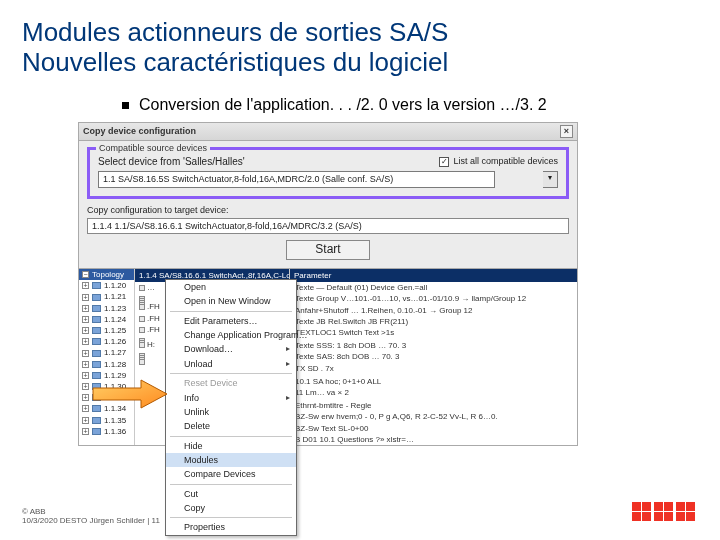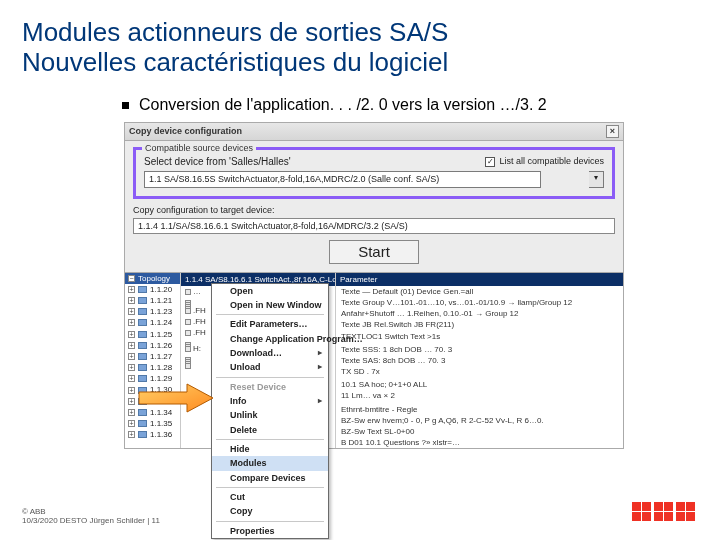--- a/index.html
+++ b/index.html
@@ -6,54 +6,54 @@
   html, body { width: 720px; height: 540px; font-family: Arial, Helvetica, sans-serif; background: #fff; color: #000; }
   .slide { position: relative; width: 720px; height: 540px; padding: 18px 22px 0 22px; border-radius: 21px; }
   .title-block { margin-bottom: 18px; }
   .title-main { font-size: 26px; font-weight: 400; color: #003778; line-height: 1.15; }
   .title-sub  { font-size: 26px; font-weight: 400; color: #003778; line-height: 1.15; }
   .bullet-row { display: flex; align-items: flex-start; margin: 18px 0 8px 100px; font-size: 15px; }
   .bullet-row .sq { width: 7px; height: 7px; background: #000; margin: 6px 10px 0 0; flex: 0 0 auto; }
   .bullet-row .bt { font-size: 16px; }
 
   
-  .shot { margin-left: 102px; width: 500px; border: 1px solid #aaa; font: 10px/1.15 "Tahoma", Arial, sans-serif; color: #222; }
+  .shot { margin-left: 56px; width: 500px; border: 1px solid #aaa; font: 10px/1.15 "Tahoma", Arial, sans-serif; color: #222; }
 
   
   .dlg-title { background: linear-gradient(#e7e7e7,#d6d6d6); border-bottom: 1px solid #aaa; display: flex; justify-content: space-between; align-items: center; padding: 2px 4px; font-size: 9px; font-weight: bold; color: #333; }
   .dlg-close { width: 13px; height: 13px; border: 1px solid #888; background: #f4f4f4; text-align: center; font-size: 9px; line-height: 11px; }
   .dlg-body { background: #ececec; padding: 6px 8px 8px 8px; }
   .grp { border: 3px solid #8b5cf6; padding: 6px 8px 8px 8px; position: relative; margin-bottom: 6px; background: #ececec; }
   .grp-legend { position: absolute; top: -7px; left: 6px; background: #ececec; padding: 0 3px; font-size: 9px; color: #333; }
   .grp-row1 { display: flex; justify-content: space-between; align-items: center; margin-bottom: 4px; }
   .chk { display: flex; align-items: center; gap: 4px; font-size: 9px; }
   .chk .box { width: 10px; height: 10px; border: 1px solid #555; background: #fff; display: inline-flex; align-items: center; justify-content: center; font-size: 8px; line-height: 8px; }
   .combo { display: flex; gap: 48px; }
   .combo .field { flex: 1; background: #fff; border: 1px solid #7a7a7a; padding: 2px 4px; font-size: 9px; white-space: nowrap; overflow: hidden; }
   .combo .btn { width: 15px; border: 1px solid #7a7a7a; border-left: none; background: #e4e4e4; text-align: center; font-size: 8px; line-height: 12px; }
   .lbl { font-size: 9px; margin: 4px 0 3px 0; }
   .readonly { background: #fff; border: 1px solid #888; padding: 2px 4px; font-size: 9px; }
   .start-row { text-align: center; margin-top: 6px; }
-  .start-btn { display: inline-block; border: 1px solid #888; background: #f2f2f2; padding: 2px 28px; font-size: 15px; }
+  .start-btn { display: inline-block; border: 1px solid #888; background: #f2f2f2; padding: 2px 28px; font-size: 12px; }
 
   
   .panel { display: flex; border-top: 1px solid #aaa; }
   .panel-left { width: 56px; background: #fff; border-right: 1px solid #c9c9c9; }
   .tree-row { display: flex; align-items: center; gap: 3px; padding: 1px 3px; font-size: 8px; white-space: nowrap; }
   .tree-row.sel { background: #2d5aa0; color: #fff; }
   .tree-row .sq2 { width: 7px; height: 7px; border: 1px solid #888; background: #fff; font-size: 7px; line-height: 6px; text-align: center; color: #444; }
   .tree-row .ic { width: 9px; height: 7px; background: #7aa3d8; border: 1px solid #5179a8; }
 
   .panel-mid { position: relative; width: 155px; background: #fff; border-right: 1px solid #c9c9c9; }
   .panel-mid-header { background: #0c2f66; color: #fff; font-size: 8px; padding: 2px 4px; white-space: nowrap; overflow: hidden; }
   .panel-mid-rows .r { font-size: 8px; padding: 1px 5px 1px 12px; color: #333; position: relative; }
   .panel-mid-rows .r::before { content: ""; position: absolute; left: 4px; top: 3px; width: 4px; height: 4px; border: 1px solid #888; background: #e8e8e8; }
 
   
-  .ctx { position: absolute; top: 10px; left: 30px; width: 118px; background: #fff; border: 1px solid #6a6a6a; box-shadow: 2px 2px 3px rgba(0,0,0,.25); z-index: 5; font-weight: bold; }
+  .ctx { position: absolute; top: 10px; left: 30px; width: 132px; background: #fff; border: 1px solid #6a6a6a; box-shadow: 2px 2px 3px rgba(0,0,0,.25); z-index: 5; }
   .ctx .mi { font-size: 9px; padding: 2px 8px 2px 18px; position: relative; white-space: nowrap; }
   .ctx .mi.arrow::after { content: "▸"; position: absolute; right: 6px; top: 2px; font-size: 8px; color: #444; }
   .ctx .sep { height: 0; border-top: 1px solid #c8c8c8; margin: 2px 4px; }
   .ctx .mi.disabled { color: #9a9a9a; }
   .ctx .mi.sel { background: #cfe0f4; }
 
   
   .big-arrow { position: absolute; left: -44px; top: 108px; z-index: 6; }
   .big-arrow svg { display: block; }
 

